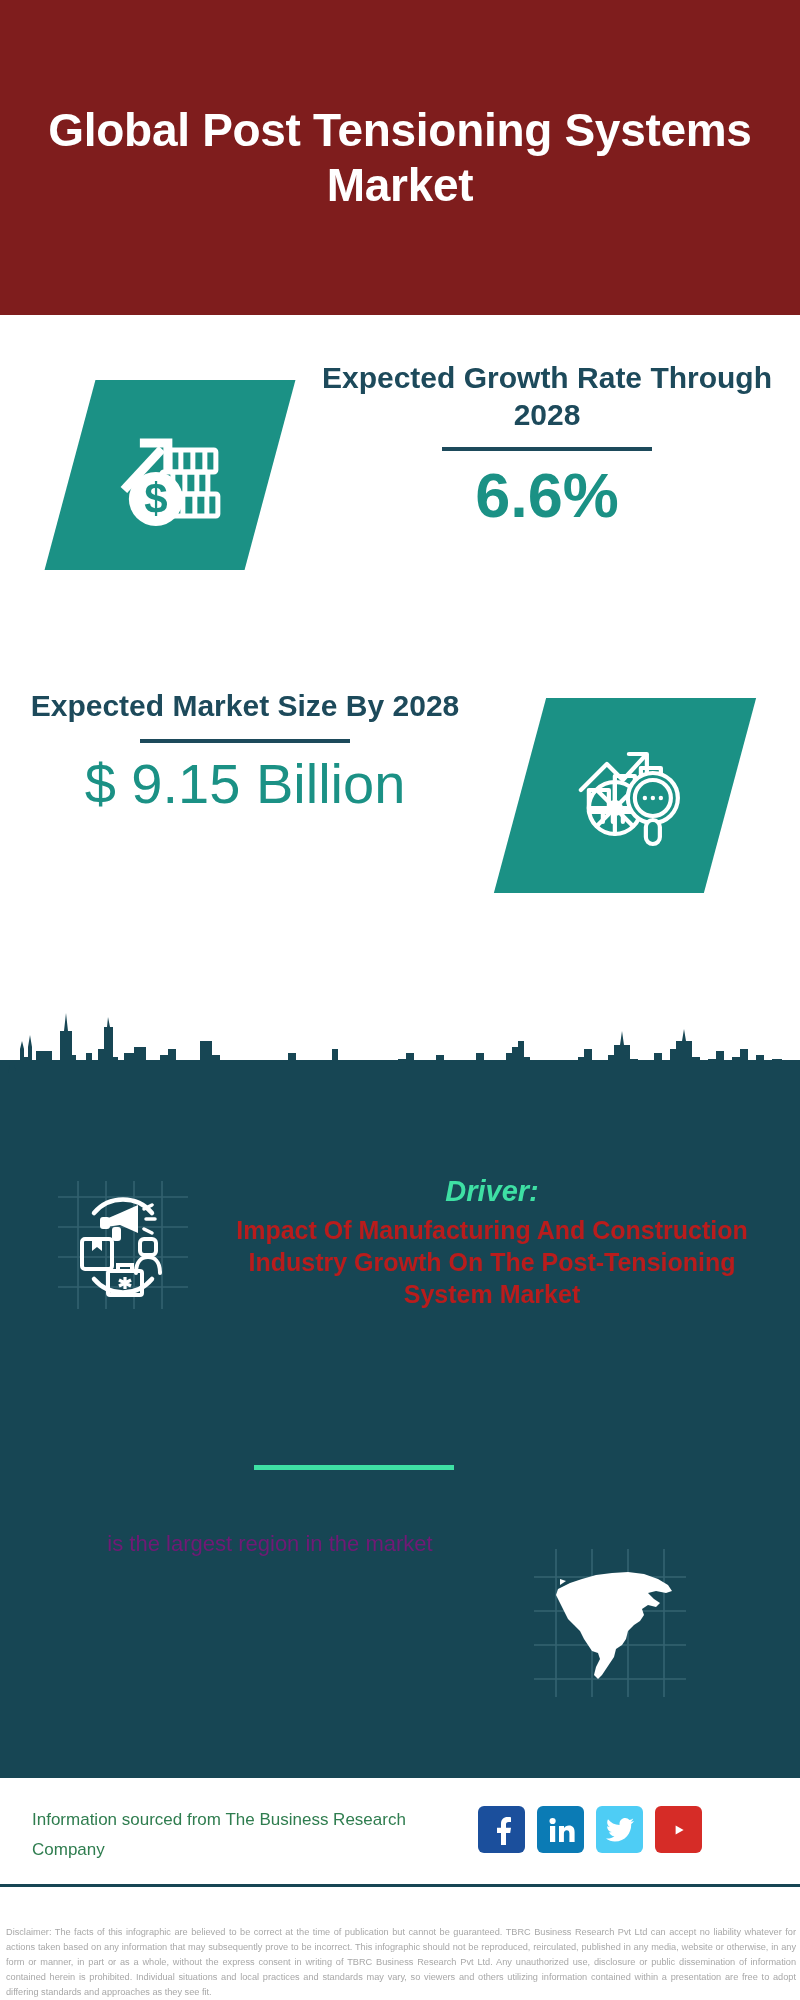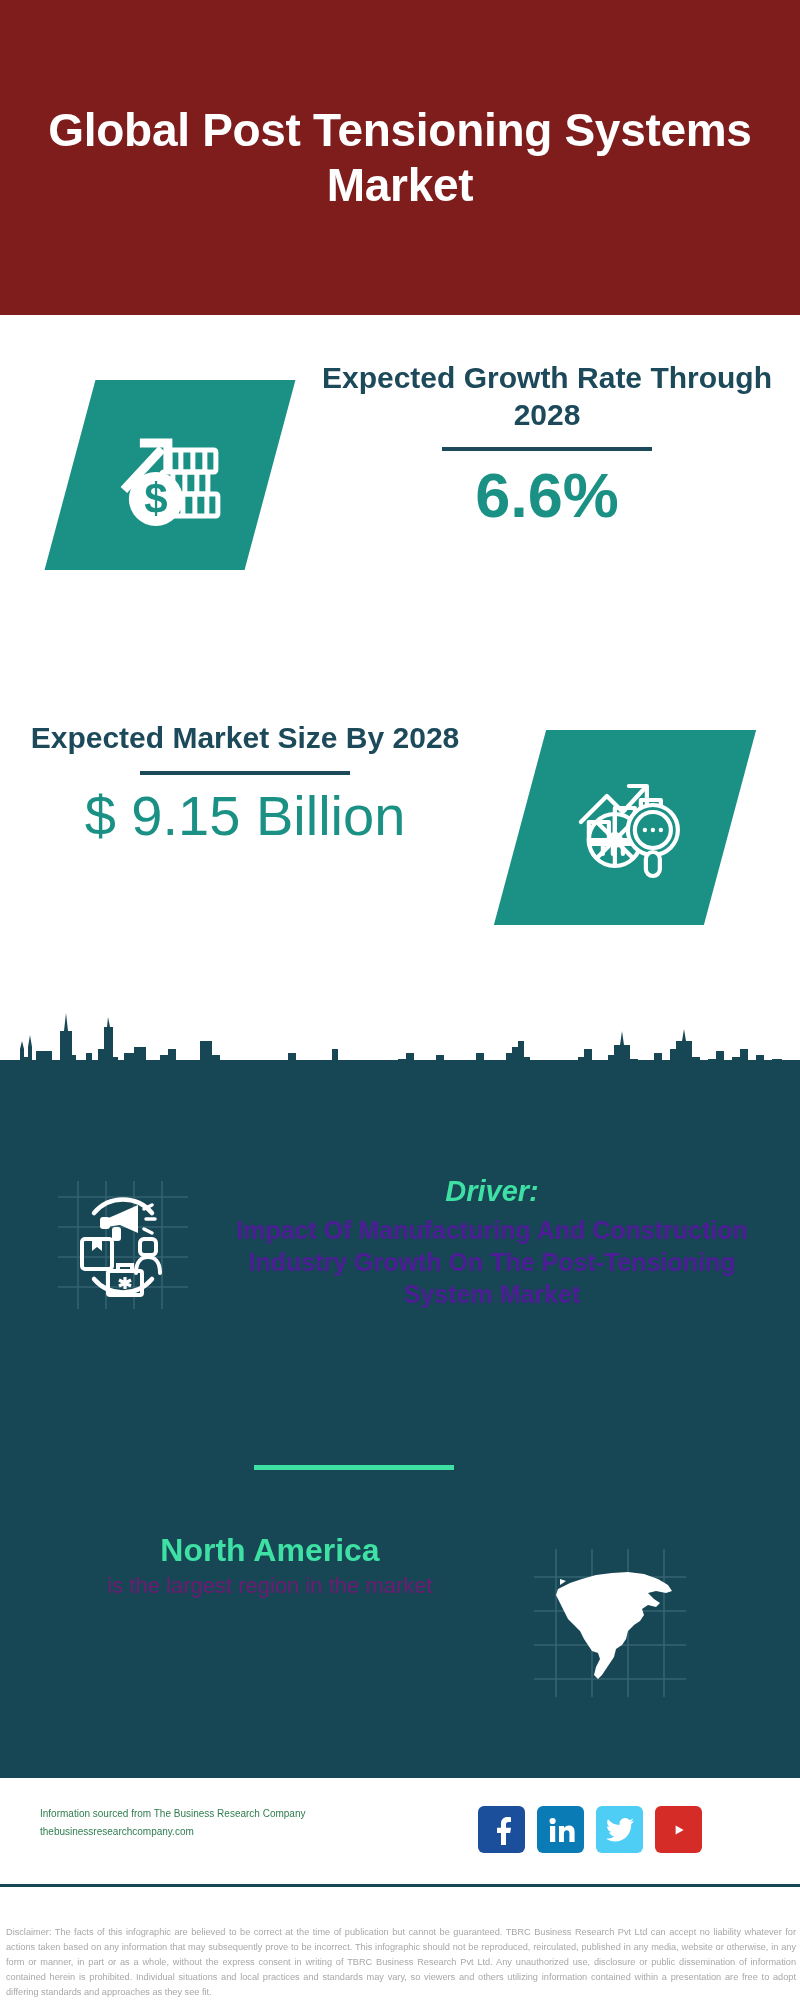--- a/index.html
+++ b/index.html
@@ -46,21 +46,21 @@
   .rule-dark {
     width:210px; height:4px; background:#1d4a5b;
     margin:14px auto 10px auto;
   }
   .big-value {
     color:#1b9185; font-size:63px; font-weight:bold; line-height:1.1;
   }
 
   
   .size-block {
-    position:absolute; left:0; top:700px; width:791px; height:290px;
+    position:absolute; left:0; top:668px; width:791px; height:290px;
   }
   .size-text {
     position:absolute; left:20px; top:20px; width:450px; text-align:center;
   }
   .para-right {
     left:520px; top:30px; width:210px; height:195px;
     transform:skewX(-15deg);
   }
   .para-right .glyph { transform:skewX(15deg); }
   .big-value-size {
@@ -82,21 +82,21 @@
   .driver-icon-wrap {
     position:absolute; left:48px; top:1175px; width:150px; height:140px;
   }
   .driver-text {
     position:absolute; left:222px; top:1175px; width:540px; text-align:center;
   }
   .driver-title {
     color:#3ee0a4; font-size:29px; font-weight:bold; margin-bottom:6px;font-style:italic;
   }
   .driver-body {
-    color:#4c1d95; font-size:25px; font-weight:bold; line-height:1.28;
+    color:#b91c1c; font-size:25px; font-weight:bold; line-height:1.28;
   }
   .rule-mint {
     position:absolute; left:254px; top:1465px;
     width:200px; height:5px; background:#3ee0a4;
   }
 
   
   .region-text {
     position:absolute; left:40px; top:1530px; width:460px; text-align:center;
   }
@@ -110,22 +110,22 @@
     position:absolute; left:530px; top:1545px; width:160px; height:155px;
   }
 
   
   .footer {
     position:absolute; left:0; top:1782px; width:800px; height:98px;
     background:#ffffff;
     display:flex; align-items:center;
   }
   .footer-text {
-    position:absolute; left:40px; top:1805px; width:420px;
-    color:#2f7d4f; font-size:10px; line-height:1.75;
+    position:absolute; left:32px; top:1805px; width:420px;
+    color:#2f7d4f; font-size:17px; line-height:1.75;
   }
   .social-row {
     position:absolute; left:478px; top:1806px;
     display:flex; gap:12px;
   }
   .social {
     width:47px; height:47px; border-radius:6px;
     display:flex; align-items:center; justify-content:center;
   }
 
@@ -300,21 +300,20 @@
   </div>
 
   <div class="driver-text">
     <div class="driver-title">Driver:</div>
     <div class="driver-body">Impact Of Manufacturing And Construction Industry Growth On The Post-Tensioning System Market</div>
   </div>
 
   <div class="rule-mint"></div>
 
   <div class="region-text">
-    <div class="region-name">North America</div>
     <div class="region-desc">is the largest region in the market</div>
   </div>
 
   <div class="map-wrap">
     <svg width="160" height="155" viewBox="0 0 160 155">
       <g stroke="#3c6b79" stroke-width="1.6" opacity="0.8">
         <line x1="4" y1="32" x2="156" y2="32"></line>
         <line x1="4" y1="66" x2="156" y2="66"></line>
         <line x1="4" y1="100" x2="156" y2="100"></line>
         <line x1="4" y1="134" x2="156" y2="134"></line>
@@ -329,21 +328,20 @@
         L84 112 L80 118 L76 124 L72 130 L68 134 L64 130 L66 122 L70 114 L68 108
         L62 106 L58 100 L54 94 L50 86 L44 80 L38 74 L34 66 L30 58 L26 50 Z
         M30 40 L36 36 L30 34 Z"></path>
     </svg>
   </div>
 
   <div class="footer"></div>
 
   <div class="footer-text">
     <div>Information sourced from The Business Research Company</div>
-    <div>thebusinessresearchcompany.com</div>
   </div>
 
   <div class="social-row">
     <div class="social" style="background:#1b4f9c;">
       <svg width="26" height="30" viewBox="0 0 26 30">
         <path fill="#fff" d="M17 30 V18 h4.2 l0.8 -5.2 H17 V9.6 c0 -1.6 0.5 -2.6 2.8 -2.6 H22 V2.2
           C21.5 2.1 20 2 18.4 2 14.8 2 12 4.2 12 8.9 v3.9 H8 V18 h4 v12 z"></path>
       </svg>
     </div>
     <div class="social" style="background:#0b7bb5;">

